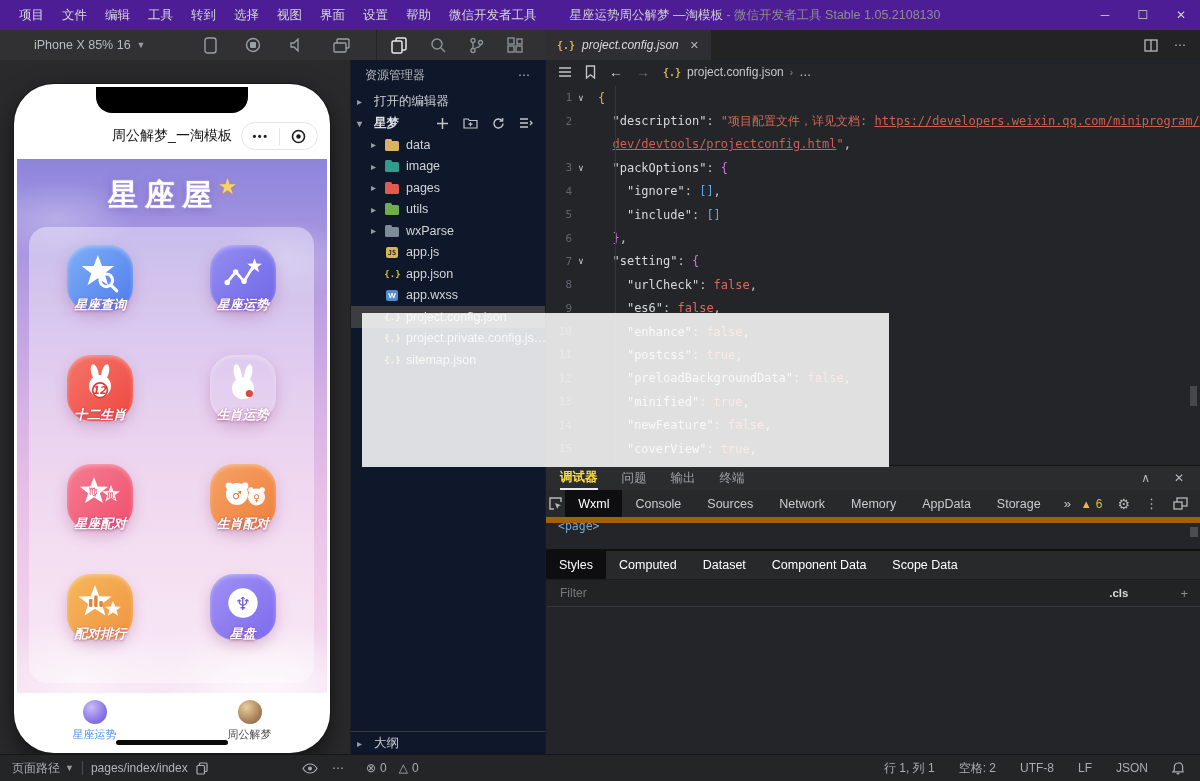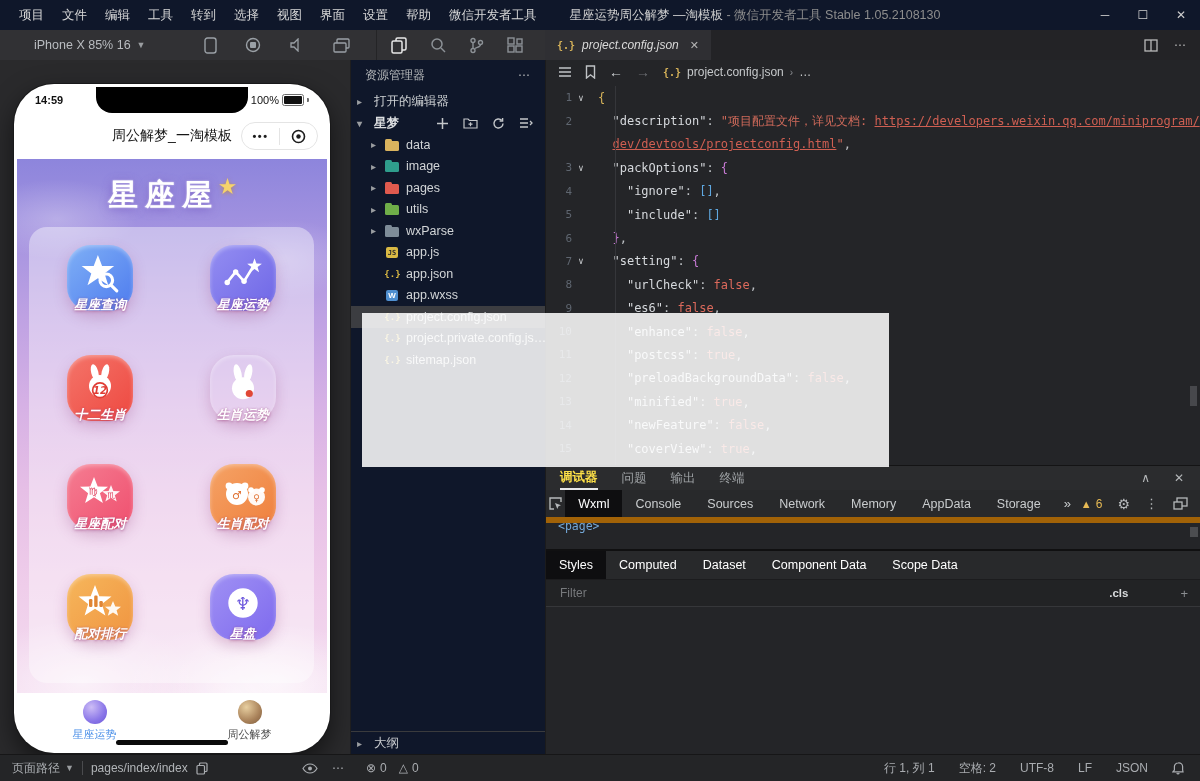--- a/index.html
+++ b/index.html
@@ -1,20 +1,20 @@
 <!DOCTYPE html>
 <html><head>
 <meta charset="utf-8">
 <style>
   html,body{margin:0;padding:0;background:#1e1e1e;}
   .window{position:relative;width:1200px;height:781px;overflow:hidden;background:#2a2a2c;
     font-family:"Liberation Sans",sans-serif;color:#ccc;font-size:12px;-webkit-font-smoothing:antialiased;}
 
   
-  .titlebar{position:absolute;left:0;top:0;right:0;height:30px;background:#0f172a;display:flex;align-items:center;padding-left:10px;}
+  .titlebar{position:absolute;left:0;top:0;right:0;height:30px;background:#4c1d95;display:flex;align-items:center;padding-left:10px;}
   .menu-item{padding:0 9px;color:#d8d8d8;font-size:12.5px;cursor:default;}
   .win-title{margin-left:24px;color:#cfcfcf;font-size:12.5px;white-space:nowrap;}
   .win-sub{color:#8d8d8d;}
   .win-controls{margin-left:auto;display:flex;height:30px;}
   .wc{width:38px;display:flex;align-items:center;justify-content:center;color:#cfcfcf;font-size:12px;}
 
   
   .toolbar{position:absolute;left:0;top:30px;right:0;height:30px;background:#313134;border-bottom:1px solid #222224;display:flex;align-items:center;}
   .device-select{display:flex;align-items:center;gap:6px;color:#b9bcc0;padding-left:34px;font-size:12.5px;}
   .caret{font-size:9px;color:#9a9da0;}
@@ -272,30 +272,20 @@
           </span>
         <span>⋯</span>
       </div>
     </div>
   </div>
 
   <div class="simulator">
     <div class="phone">
       <div class="screen">
         <div class="notch"></div>
-        <div class="p-status">
-          <span>14:59</span>
-          <span class="battery">
-            <span>100%</span>
-            <span class="batt-body">
-                <span class="batt-fill"></span>
-              </span>
-            <span class="batt-nub"></span>
-          </span>
-        </div>
         <div class="p-nav">
           <span>周公解梦_一淘模板</span>
           <div class="capsule">
             <span class="cap-dots">•••</span>
             <span class="cap-div"></span>
             <span class="cap-target">
               <svg width="15" height="15" viewBox="0 0 15 15">
                   <circle cx="7.5" cy="7.5" r="6" fill="none" stroke="#1c1c1c" stroke-width="1.6"></circle>
                   <circle cx="7.5" cy="7.5" r="2.2" fill="#1c1c1c"></circle>
                 </svg>

